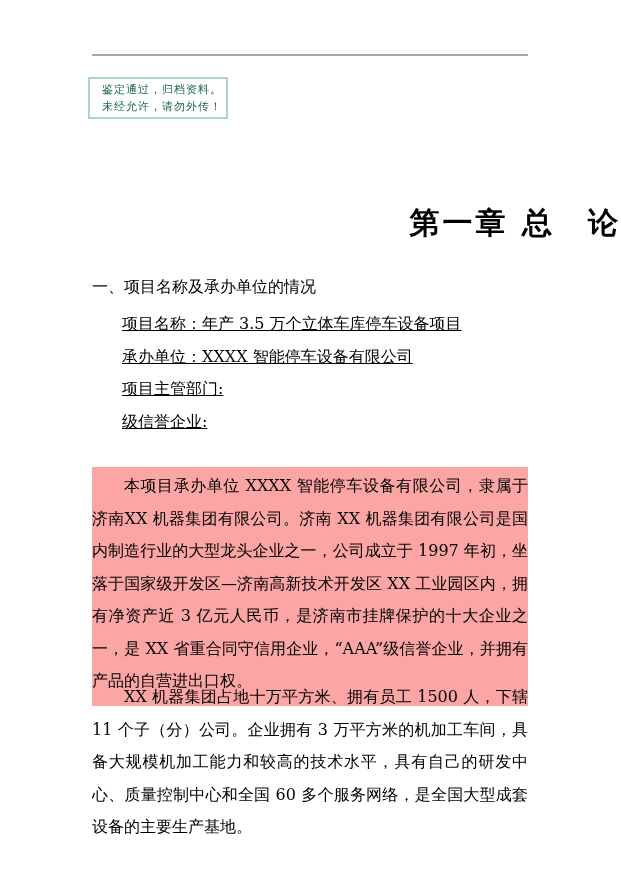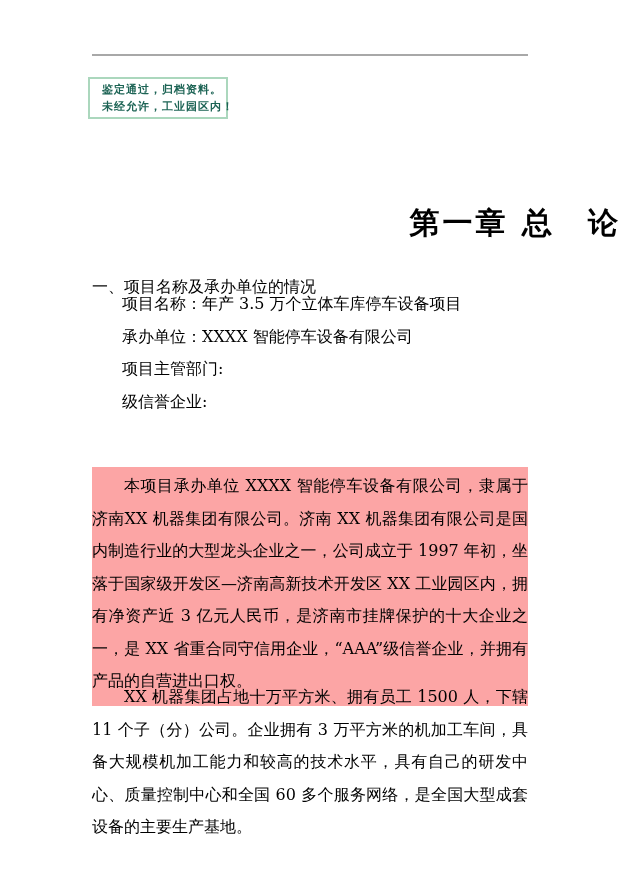--- a/index.html
+++ b/index.html
@@ -30,21 +30,21 @@
     border: 2px solid #abd7bd;
     background: #ffffff;
     display: flex;
     flex-direction: column;
     justify-content: center;
     padding-left: 12px;
   }
   .stamp-line {
     font-family: "DejaVu Sans", "Liberation Sans", sans-serif;
     font-size: 11px;
-    font-weight: bold;
+    font-weight: normal;
     line-height: 17px;
     color: #1d6455;
     letter-spacing: 1px;
     white-space: nowrap;
   }
   .chapter-title {
     position: absolute;
     left: 0;
     top: 203px;
     width: 100%;
@@ -60,22 +60,23 @@
     position: absolute;
     left: 92px;
     top: 275px;
     font-size: 16px;
     line-height: 24px;
     white-space: nowrap;
   }
   .info-list {
     position: absolute;
     left: 122px;
-    top: 288px;
+    top: 308px;
     width: 410px;
+    text-decoration: underline;
   }
   .info-line {
     font-size: 16px;
     line-height: 32.5px;
     white-space: nowrap;
   }
   .para {
     position: absolute;
     left: 92px;
     width: 436px;
@@ -96,21 +97,21 @@
 </style>
 </head>
 <body>
 
 <div class="page">
 
   <div class="header-rule"></div>
 
   <div class="stamp">
     <div class="stamp-line">鉴定通过，归档资料。</div>
-    <div class="stamp-line">未经允许，工业园区内！</div>
+    <div class="stamp-line">未经允许，请勿外传！</div>
   </div>
 
   <div class="chapter-title">第一章 总　论</div>
 
   <div class="section-heading">一、项目名称及承办单位的情况</div>
 
   <div class="info-list">
     <div class="info-line">项目名称：年产 3.5 万个立体车库停车设备项目</div>
     <div class="info-line">承办单位：XXXX 智能停车设备有限公司</div>
     <div class="info-line">项目主管部门:</div>

